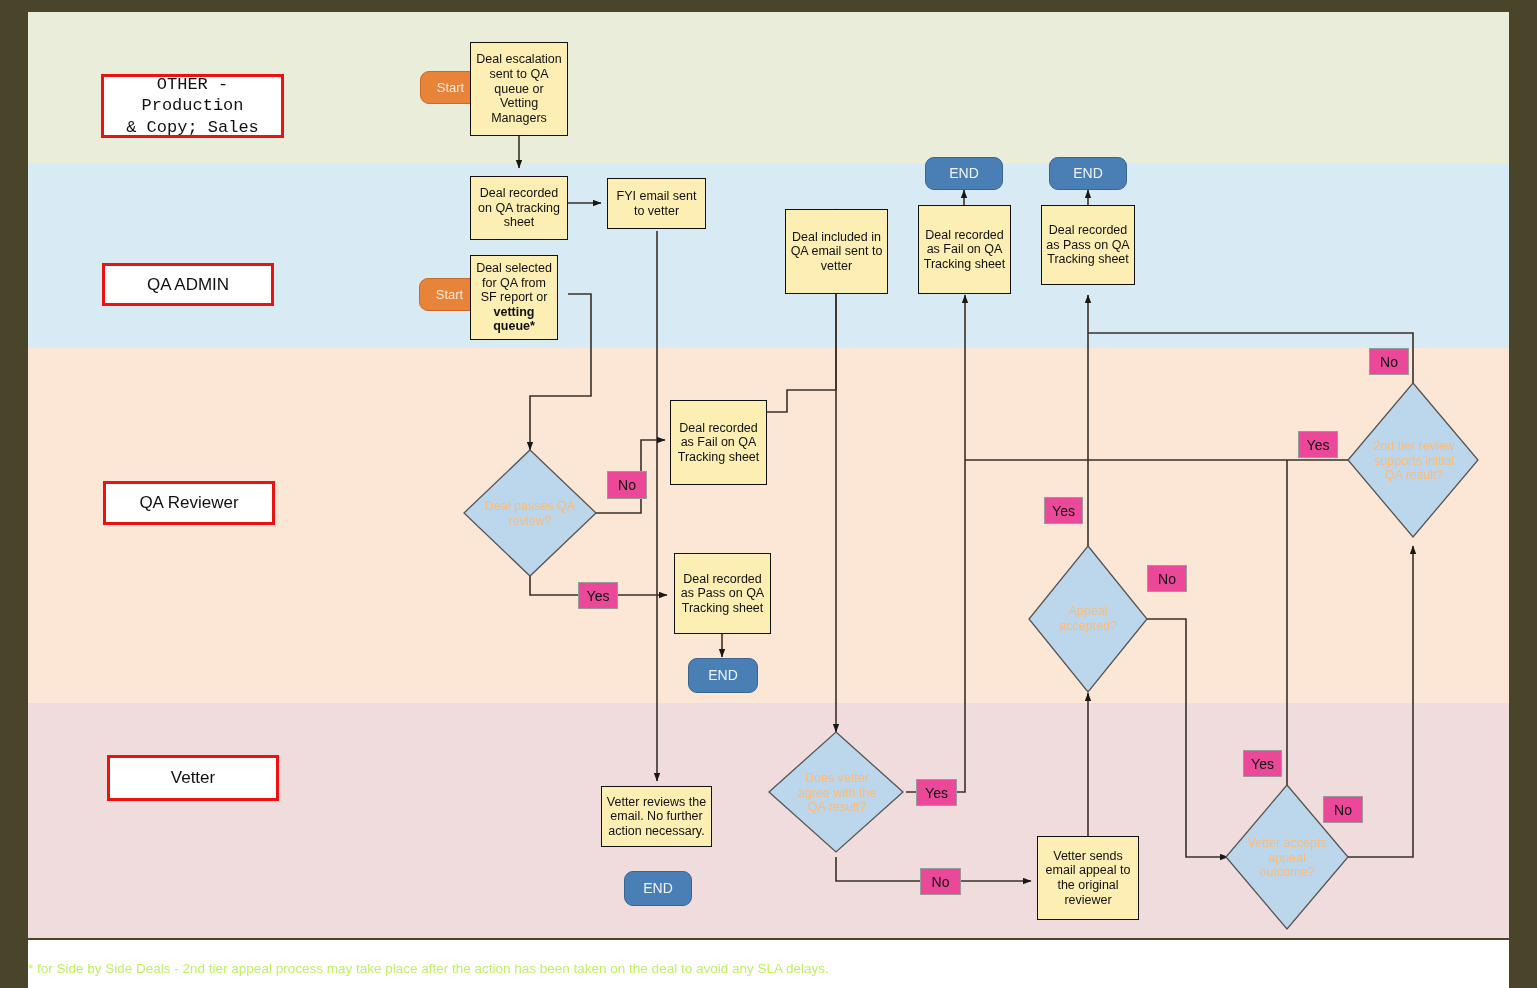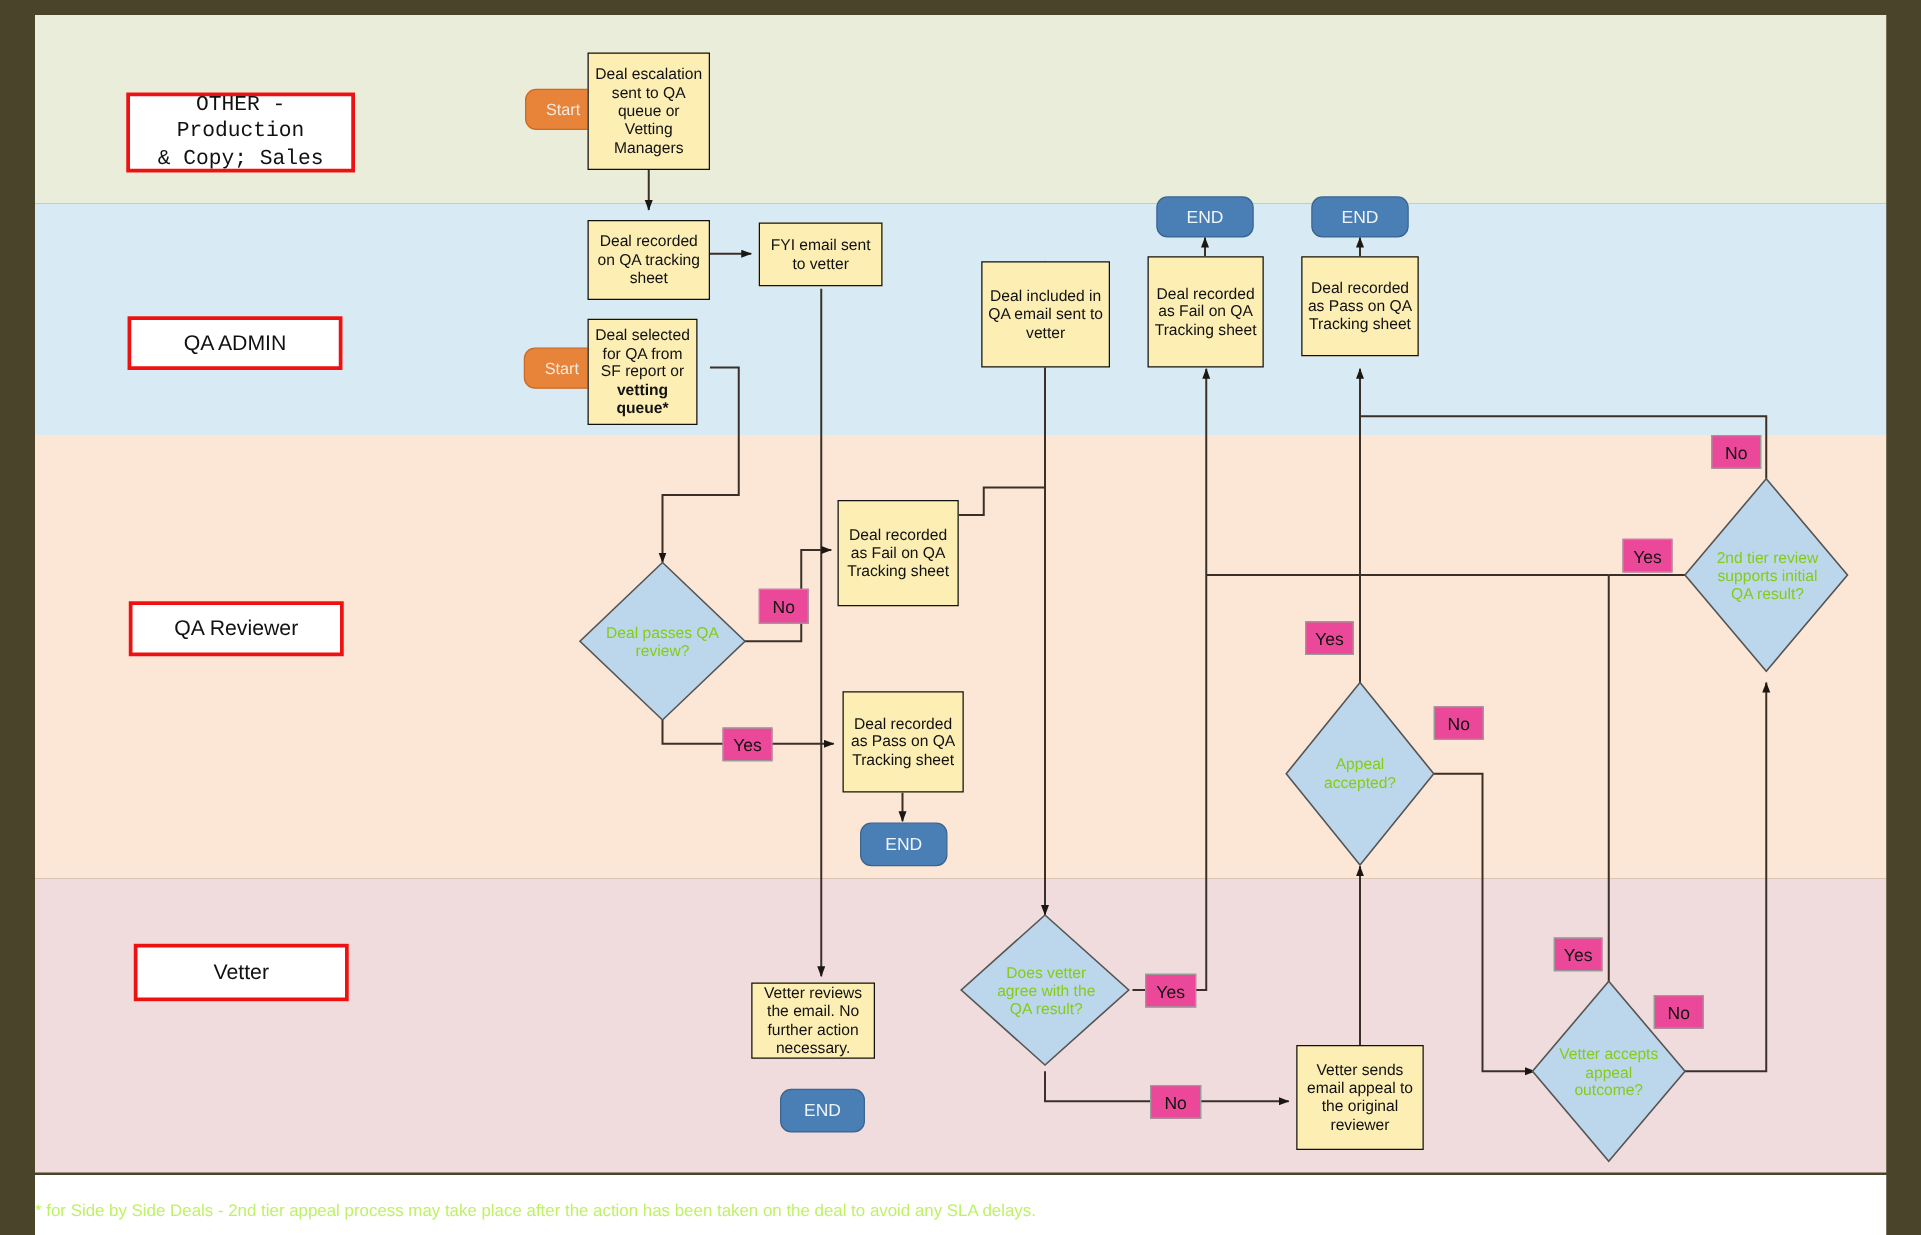--- a/index.html
+++ b/index.html
@@ -87,21 +87,21 @@
     font-size: 14px;
     color: #111;
   }
   .dia-text {
     position: absolute;
     display: flex;
     align-items: center;
     justify-content: center;
     text-align: center;
     font-size: 12.5px;
-    color: #84cc16;
+    color: #fdba74;
     line-height: 1.18;
     pointer-events: none;
   }
 </style>
 </head>
 <body>
 
 <svg id="canvas" viewBox="0 0 1537 988">
   <defs>
     <marker id="arrow" markerWidth="9" markerHeight="9" refX="8" refY="3.2" orient="auto" markerUnits="userSpaceOnUse">
@@ -175,21 +175,21 @@
     <polygon points="1287,785 1348,857 1287,929 1226,857"></polygon>
   </g>
 </svg>
 
 <div class="lane-label" style="left:101px; top:74px; width:183px; height:64px;font-family:Liberation Mono, monospace;">
   <span>
     <span>OTHER - Production</span><br>
     <span>&amp; Copy; Sales</span>
   </span>
 </div>
-<div class="lane-label" style="left:102px; top:253px; width:172px; height:43px;">
+<div class="lane-label" style="left:102px; top:263px; width:172px; height:43px;">
   <span>QA ADMIN</span>
 </div>
 <div class="lane-label" style="left:103px; top:481px; width:172px; height:44px;">
   <span>QA Reviewer</span>
 </div>
 <div class="lane-label" style="left:107px; top:755px; width:172px; height:46px;">
   <span>Vetter</span>
 </div>
 
 <div class="node startnode" style="left:380px; top:71px; width:61px; height:33px;">
@@ -233,21 +233,21 @@
 </div>
 <div class="node proc" style="left:1041px; top:205px; width:94px; height:80px;">
   <span>Deal recorded as Pass  on QA Tracking sheet</span>
 </div>
 <div class="node proc" style="left:670px; top:400px; width:97px; height:85px;">
   <span>Deal recorded as Fail  on QA Tracking sheet</span>
 </div>
 <div class="node proc" style="left:674px; top:553px; width:97px; height:81px;">
   <span>Deal recorded as Pass  on QA Tracking sheet</span>
 </div>
-<div class="node proc" style="left:601px; top:786px; width:99px; height:61px;">
+<div class="node proc" style="left:601px; top:786px; width:111px; height:61px;">
   <span>Vetter reviews the email.  No further action necessary.</span>
 </div>
 <div class="node proc" style="left:1037px; top:836px; width:102px; height:84px;">
   <span>Vetter sends email appeal to the original reviewer</span>
 </div>
 
 <div class="dia-text" style="left:482px; top:485px; width:96px; height:58px;">
   <span>Deal passes QA review?</span>
 </div>
 <div class="dia-text" style="left:1366px; top:421px; width:96px; height:80px;">

